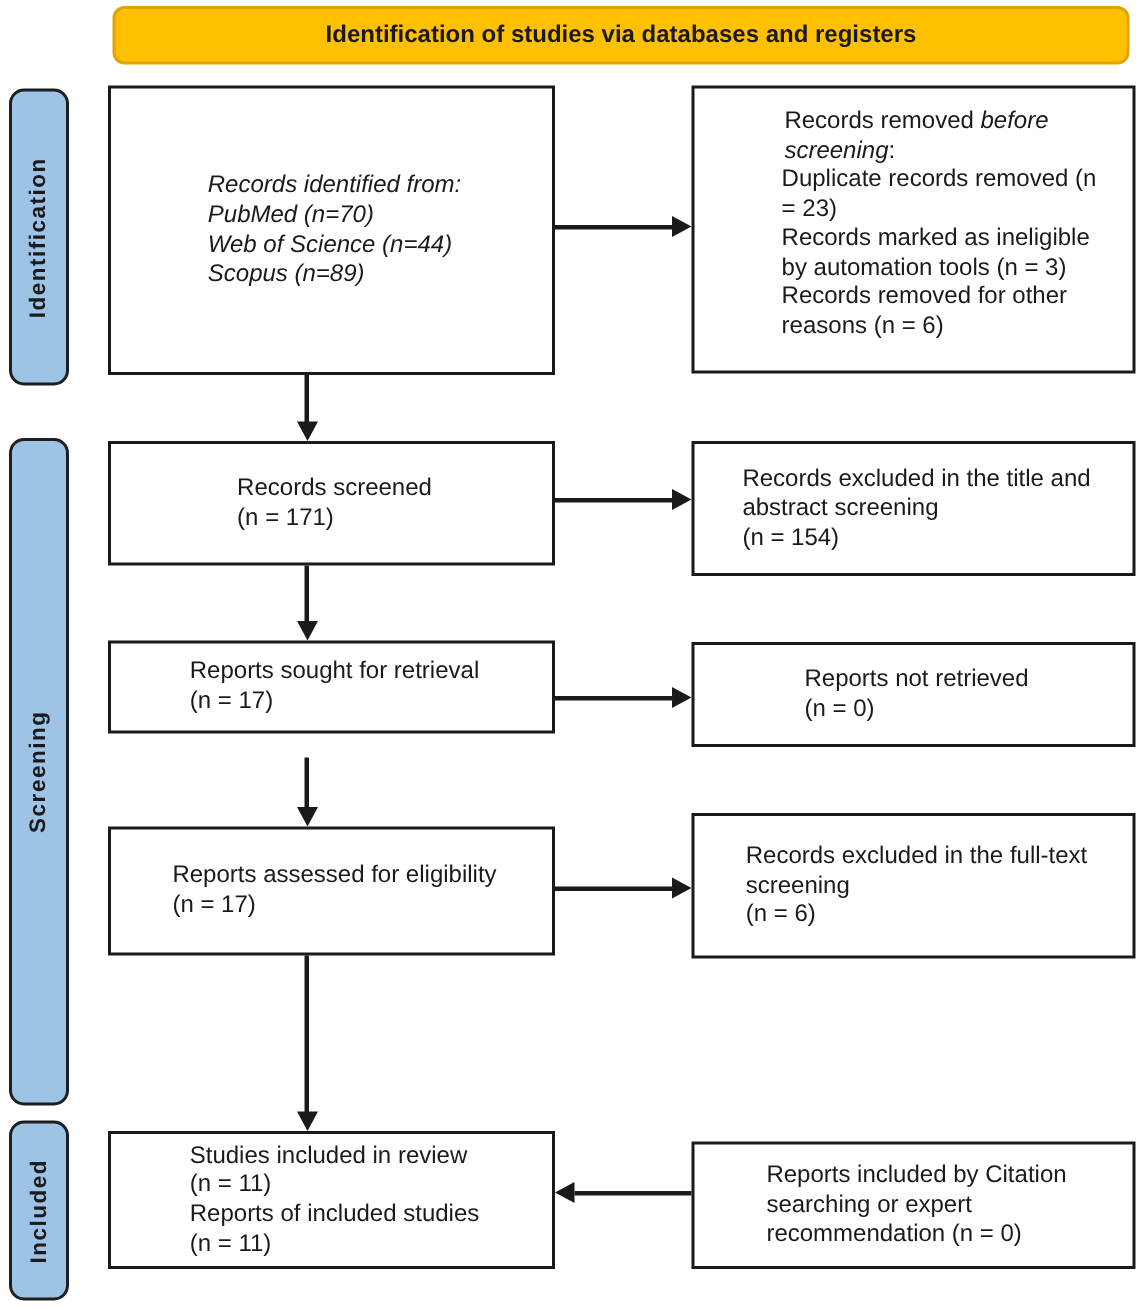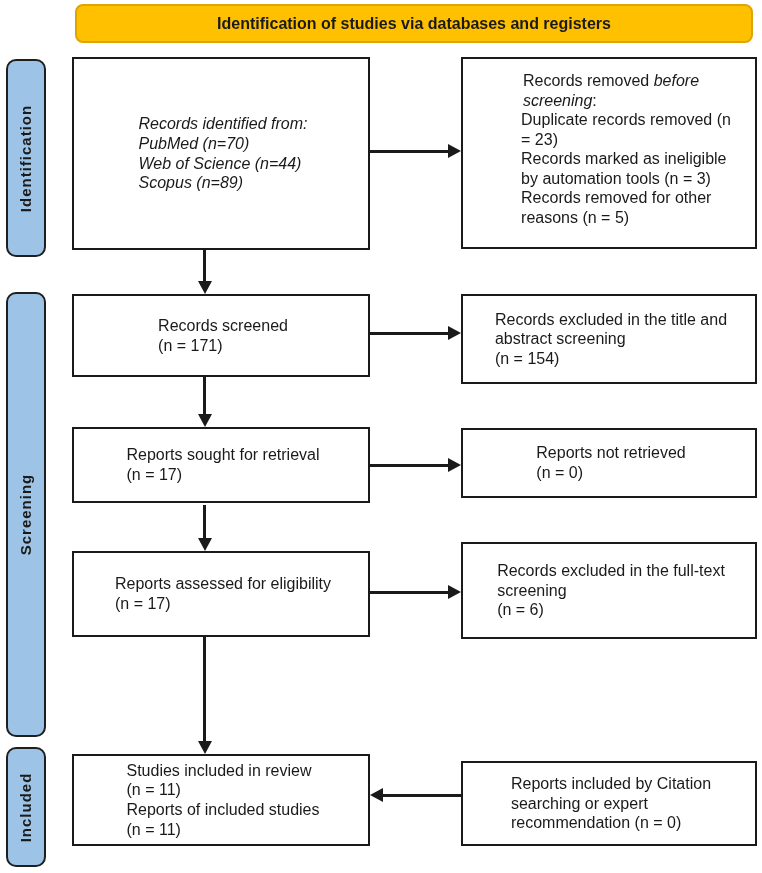--- a/index.html
+++ b/index.html
@@ -39,21 +39,21 @@
     box-sizing:border-box;font-size:16px;line-height:1.22;
     display:flex;flex-direction:column;justify-content:center;
     padding:8px 10px 8px 14px;
     align-items:center;
   }
   .box .txt{white-space:pre-line;}
   .col-left{left:72px;width:298px;}
   .col-right{left:461px;width:296px;}
   .b1{top:57px;height:193px;font-style:italic;}
   .b2{top:294px;height:83px;}
-  .b3{top:427px;height:76px;}
+  .b3{top:427px;height:62px;}
   .b4{top:551px;height:86px;}
   .b5{top:754px;height:92px;}
   .r1{top:57px;height:192px;justify-content:flex-start;padding-top:12px;}
   .r2{top:294px;height:90px;}
   .r3{top:428px;height:70px;}
   .r4{top:542px;height:97px;}
   .r5{top:761px;height:85px;}
   .r1 .items div{margin-left:30px;white-space:pre-line;}
   .r1 .lead i{white-space:pre-line;}
 
@@ -115,21 +115,21 @@
 
   <div class="box col-right r1">
     <div class="lead"><span>Records removed </span><i>before
 screening</i><span>:</span></div>
     <div class="items">
       <div>Duplicate records removed (n
 = 23)</div>
       <div>Records marked as ineligible
 by automation tools (n = 3)</div>
       <div>Records removed for other
-reasons (n = 5)</div>
+reasons (n = 6)</div>
     </div>
   </div>
   <div class="box col-right r2">
     <div class="txt">Records excluded in the title and
 abstract screening
 (n = 154)</div>
   </div>
   <div class="box col-right r3">
     <div class="txt">Reports not retrieved
 (n = 0)</div>

